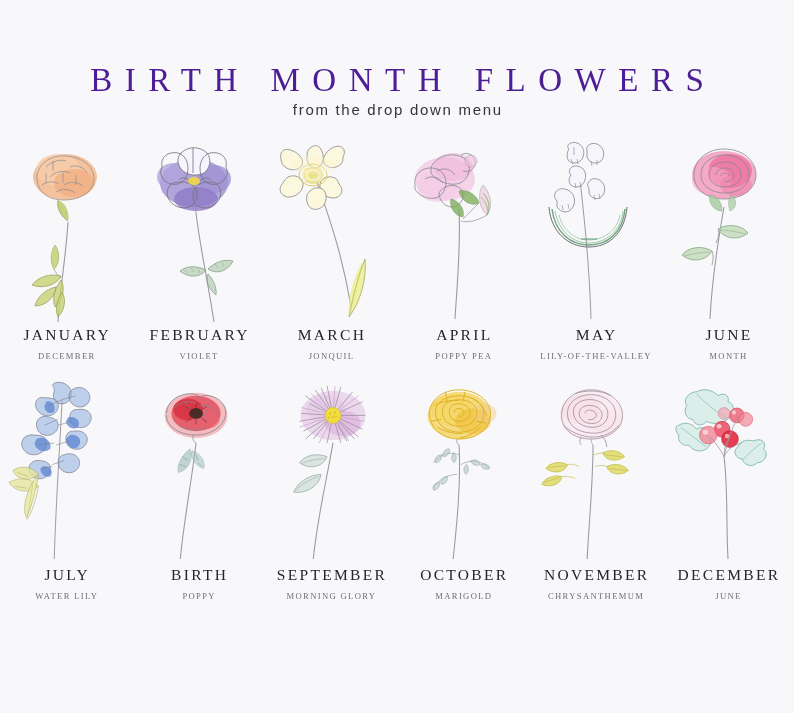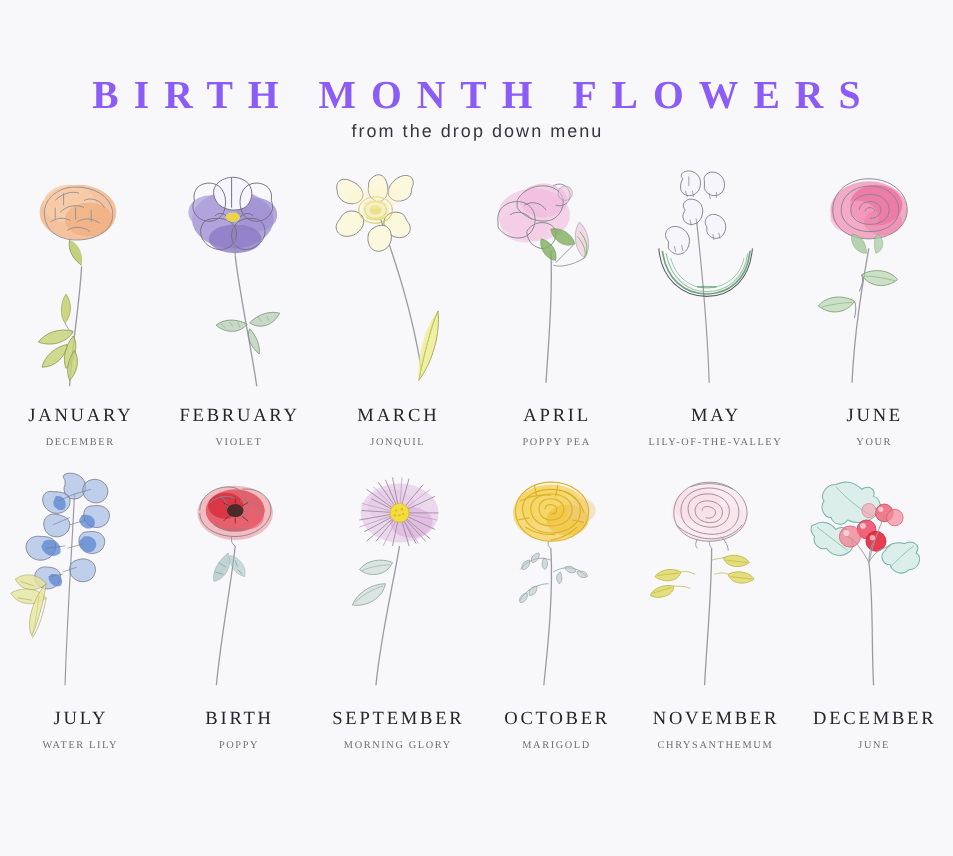--- a/index.html
+++ b/index.html
@@ -25,22 +25,22 @@
   
   .header {
     text-align: center;
     padding-top: 62px;
   }
   .main-title {
     font-family: "Liberation Serif", "DejaVu Serif", serif;
     font-size: 33px;
     letter-spacing: 12.5px;
     text-indent: 12.5px;
-    font-weight: 700;
-    color: #8b5cf6;
+    font-weight: 400;
+    color: #4c1d95;
     margin: 0;
     line-height: 1.1;
   }
   .sub-title {
     font-family: "Liberation Serif", "DejaVu Serif", serif;
     font-size: 16.5px;
     letter-spacing: 2.6px;
     text-indent: 2.6px;
     color: #35353e;
     margin: 20px 0 0 0;
@@ -74,21 +74,21 @@
     width: 120px;
     height: 185px;
     display: block;
   }
   .month-name {
     font-family: "Liberation Serif", "DejaVu Serif", serif;
     font-size: 15.5px;
     letter-spacing: 2.3px;
     text-indent: 2.3px;
     color: #24242c;
-    margin-top: 16px;
+    margin-top: 4px;
     white-space: nowrap;
     line-height: 1.1;
   }
   .flower-name {
     font-family: "Liberation Serif", "DejaVu Serif", serif;
     font-size: 8.6px;
     letter-spacing: 1.35px;
     text-indent: 1.35px;
     color: #6e6e78;
     margin-top: 9px;
@@ -303,21 +303,21 @@
             <path d="M44 114 C34 108 20 110 14 118 C24 126 38 124 44 114 Z"></path>
           </g>
           <g stroke="#84a87e" stroke-width="0.5" fill="none">
             <path d="M52 93 C60 93 70 95 78 97"></path>
             <path d="M42 115 C34 115 24 117 16 119"></path>
           </g>
           <path d="M50 92 C52 96 50 102 48 106" fill="none" stroke="#9a9aa2" stroke-width="0.9"></path>
           <path d="M44 114 C46 118 45 124 44 128" fill="none" stroke="#9a9aa2" stroke-width="0.9"></path>
         </svg>
         <div class="month-name">JUNE</div>
-        <div class="flower-name">YOUR</div>
+        <div class="flower-name">MONTH</div>
       </div>
 
     </div>
 
     <div class="row row-2">
 
       <div class="cell">
         <svg class="art" viewBox="0 0 120 185">
           <path d="M56 20 C54 64 50 120 48 182" fill="none" stroke="#9a9aa2" stroke-width="1"></path>
           <g fill="#9cb8e4" fill-opacity="0.65" stroke="#7b7b88" stroke-width="0.7">

